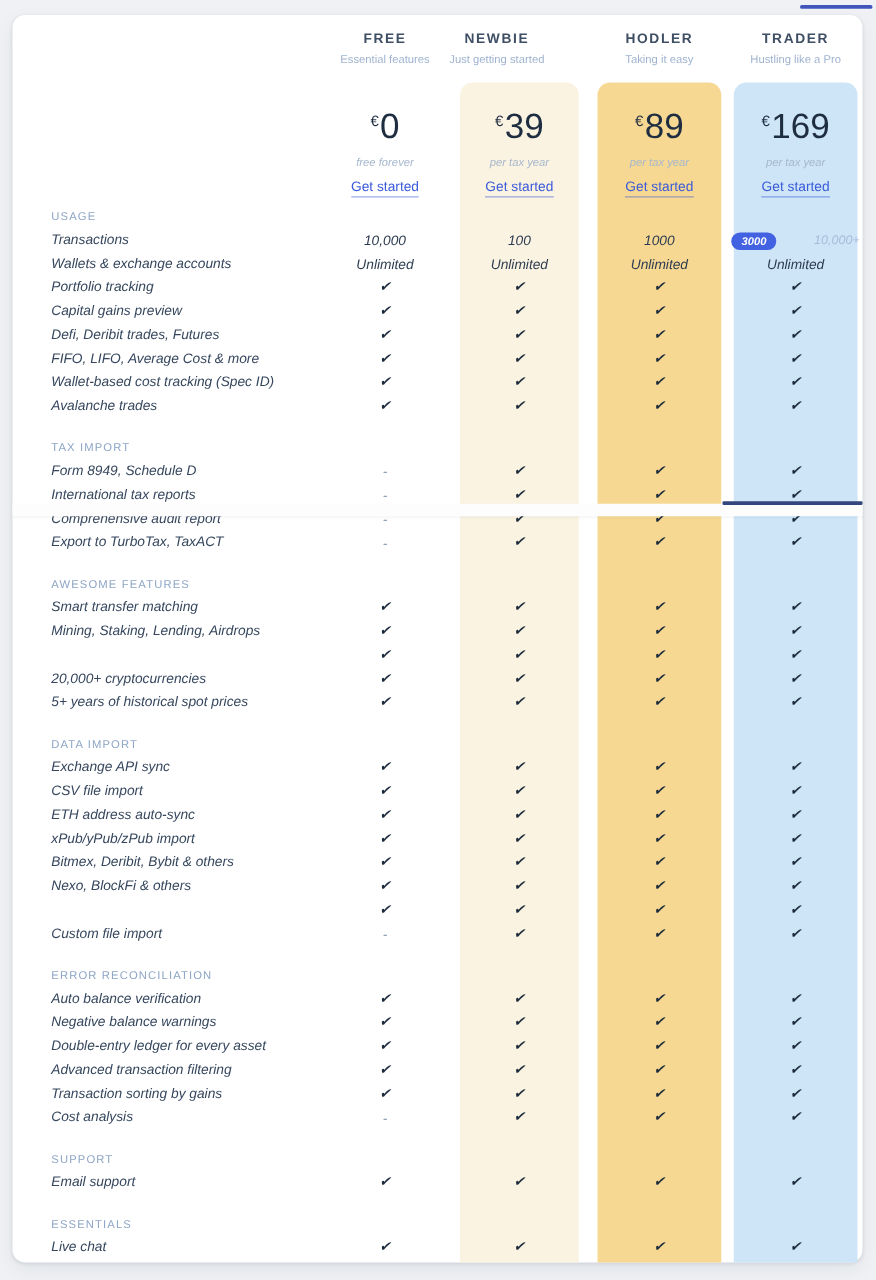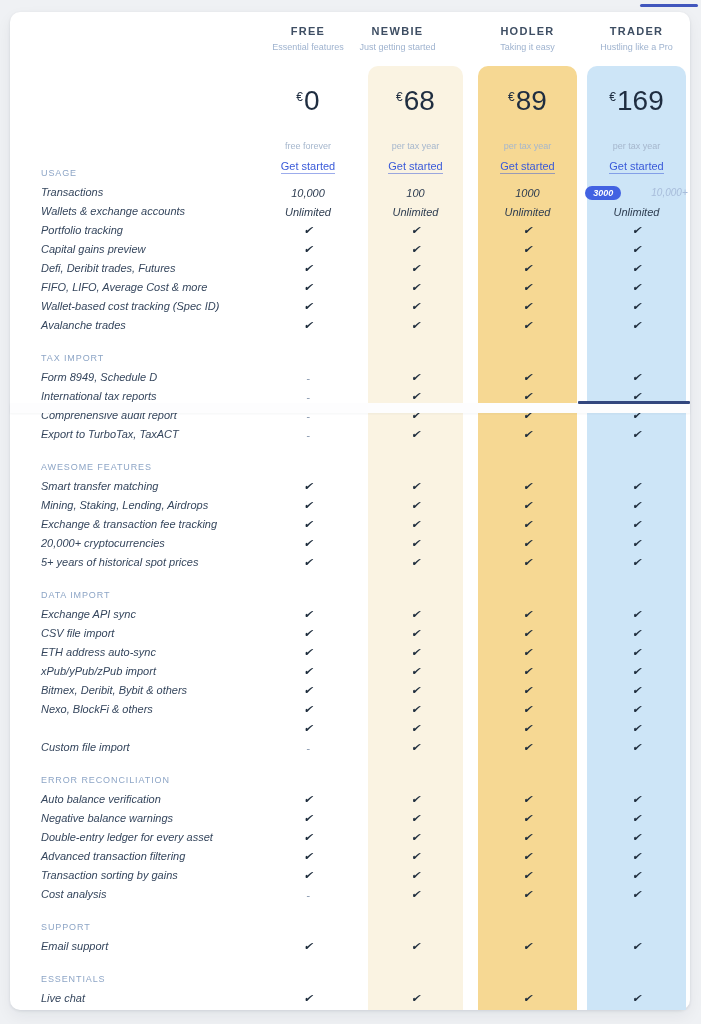--- a/index.html
+++ b/index.html
@@ -19,21 +19,21 @@
     font-size:21px;font-weight:500;color:#24334a;letter-spacing:.2px;
   }
   
   .plan-head{position:absolute;top:13px;text-align:center;z-index:2;}
   .plan-name{font-size:11px;font-weight:700;letter-spacing:1.3px;color:#3e4e63;}
   .plan-tagline{margin-top:5px;font-size:9px;color:#9fb3cf;}
   .plan-band{position:absolute;top:54px;bottom:0;border-radius:10px 10px 0 0;z-index:0;}
   .plan-price-block{position:absolute;top:74px;text-align:center;z-index:2;}
   .plan-price{font-size:28px;font-weight:500;color:#1f2d40;line-height:30px;}
   .cur{font-size:12px;position:relative;top:-9px;margin-right:1px;font-weight:400;}
-  .plan-period{margin-top:20px;font-size:9px;color:#a6b7cd;}
+  .plan-period{margin-top:4px;font-size:9px;color:#a6b7cd;font-style:italic;}
   .plan-cta{
     display:inline-block;margin-top:9px;font-size:11px;color:#3a5ad9;
     text-decoration:none;border-bottom:1px solid rgba(58,90,217,.5);padding-bottom:1px;
   }
   
   .features{position:absolute;left:0;right:0;top:152px;z-index:1;}
   .section{margin-top:14px;}
   .section:first-child{margin-top:0;}
   .section-title{height:19px;line-height:19px;padding-left:31px;font-size:9px;letter-spacing:.9px;color:#8da5c6;}
   .frow{position:relative;height:19px;font-style:italic;}
@@ -72,21 +72,21 @@
     </div>
   </div>
 
   <div class="plan">
     <div class="plan-head" style="left: 340px; width: 95px;">
       <div class="plan-name">NEWBIE</div>
       <div class="plan-tagline">Just getting started</div>
     </div>
     <div class="plan-band" style="left: 358px; width: 95px; background: rgb(250, 243, 226);"></div>
     <div class="plan-price-block" style="left: 358px; width: 95px;">
-      <div class="plan-price"><span class="cur">€</span><span class="amt">68</span></div>
+      <div class="plan-price"><span class="cur">€</span><span class="amt">39</span></div>
       <div class="plan-period">per tax year</div>
       <div><a class="plan-cta" href="#">Get started</a></div>
     </div>
   </div>
 
   <div class="plan">
     <div class="plan-head" style="left: 468px; width: 99px;">
       <div class="plan-name">HODLER</div>
       <div class="plan-tagline">Taking it easy</div>
     </div>
@@ -345,21 +345,20 @@
             </div>
             <div class="cell" style="left: 468px; width: 99px;">
               <span class="check">✔</span>
             </div>
             <div class="cell" style="left: 577px; width: 99px;">
               <span class="check">✔</span>
             </div>
           </div>
 
   <div class="frow">
-    <div class="row-label">Exchange &amp; transaction fee tracking</div>
   <div class="cell" style="left: 248px; width: 100px;">
               <span class="check">✔</span>
             </div>
             <div class="cell" style="left: 358px; width: 95px;">
               <span class="check">✔</span>
             </div>
             <div class="cell" style="left: 468px; width: 99px;">
               <span class="check">✔</span>
             </div>
             <div class="cell" style="left: 577px; width: 99px;">

